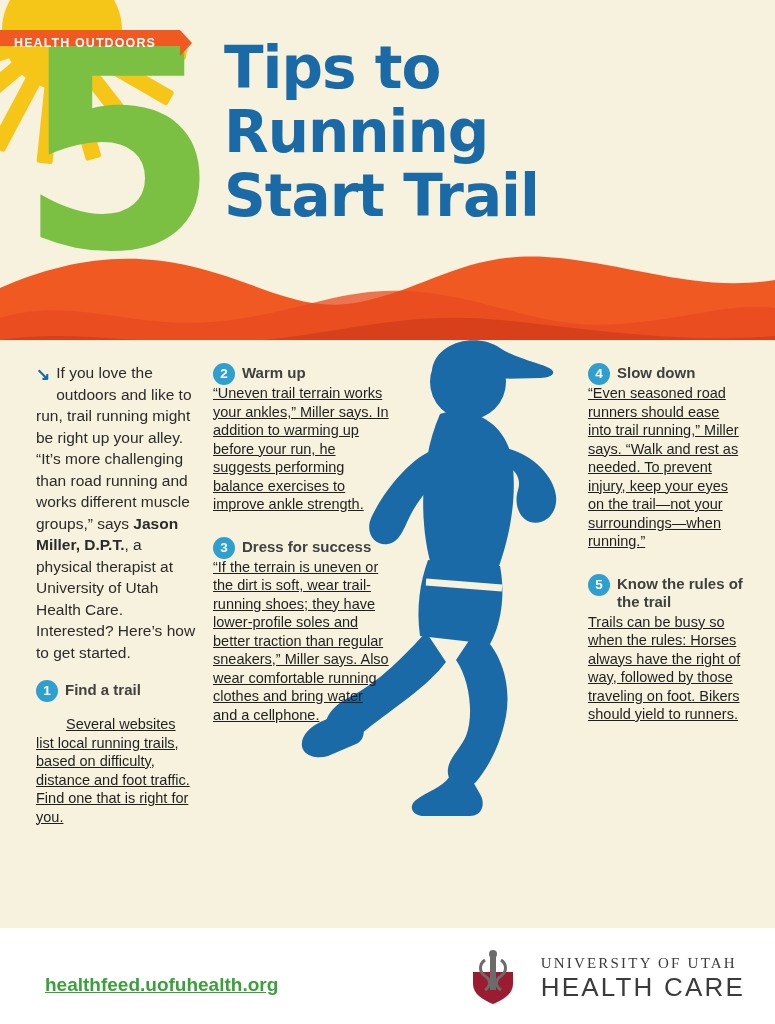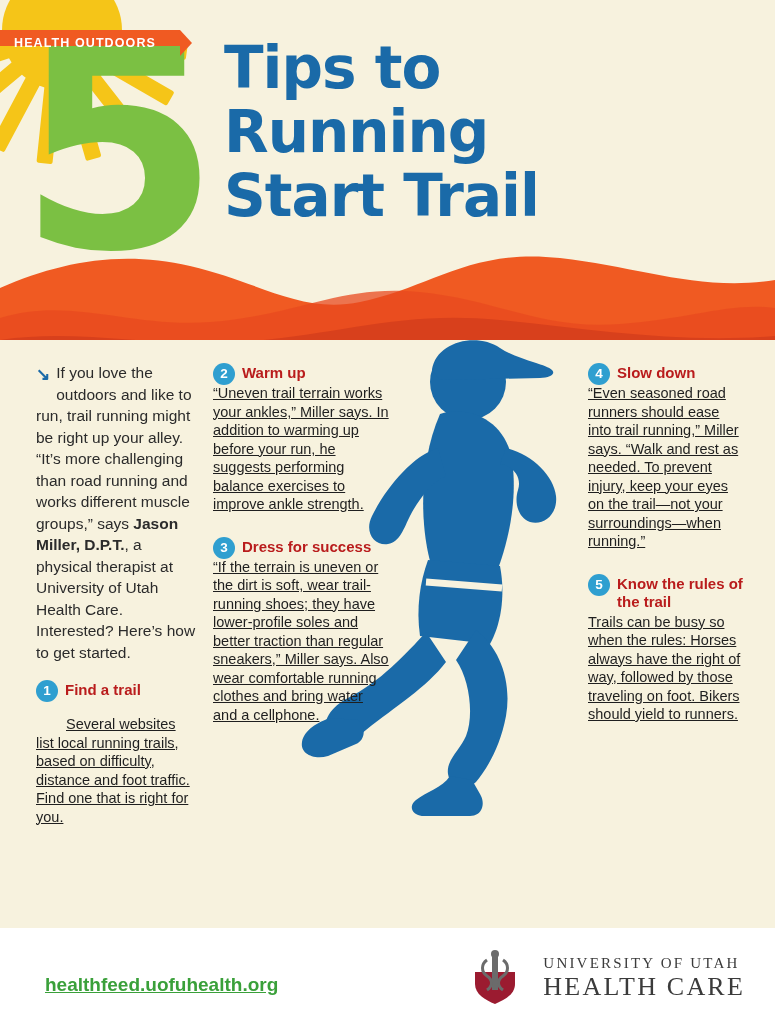--- a/index.html
+++ b/index.html
@@ -117,42 +117,42 @@
   .tip { position: relative; }
   .tip + .tip { margin-top: 14px; }
   .numbull {
     position: absolute; left: 0; top: 1px;
     width: 22px; height: 22px; border-radius: 50%;
     background: #2f9fd0; color: #ffffff;
     font-size: 13.5px; font-weight: bold; text-align: center; line-height: 22px;
   }
   .tip-head {
     margin-left: 29px;
-    color: #b91c1c; font-weight: bold; font-size: 15px; line-height: 18px;
+    color: #404040; font-weight: bold; font-size: 15px; line-height: 18px;
     padding-top: 2px;
   }
   .tip-body { margin-top: 2px; font-size: 14.5px; line-height: 18.5px; color: #1f1f1f; text-decoration: underline; }
   .tip-body.indent-first { text-indent: 30px; margin-top: 16px; }
 
   
   .footer {
     position: absolute; left: 0; top: 928px; width: 775px; height: 96px;
     background: #ffffff;
   }
   .footer-url {
     position: absolute; left: 34px; top: 46px;
     color: #3aa03a; font-size: 19px; font-weight: bold; margin-left: 11px;
   }
   .logo {
     position: absolute; right: 30px; top: 22px;
     display: flex; align-items: center; gap: 20px;
   }
   .logo-text { line-height: 1; }
   .logo-text .l1 { font-family: "Liberation Serif", serif; font-size: 15px; letter-spacing: 2.2px; color: #3b3b3b; }
-  .logo-text .l2 { font-family: Liberation Serif, serif; font-size: 26px; letter-spacing: 2.2px; color: #3b3b3b; margin-top: 3px; }
+  .logo-text .l2 { font-family: Liberation Sans, sans-serif; font-size: 26px; letter-spacing: 2.2px; color: #3b3b3b; margin-top: 3px; }
 </style>
 </head>
 <body>
 
 <div class="poster">
 
   <div class="top-zone">
 
     <div class="sunburst">
       <div class="ray" style="transform: rotate(8deg);"></div>

